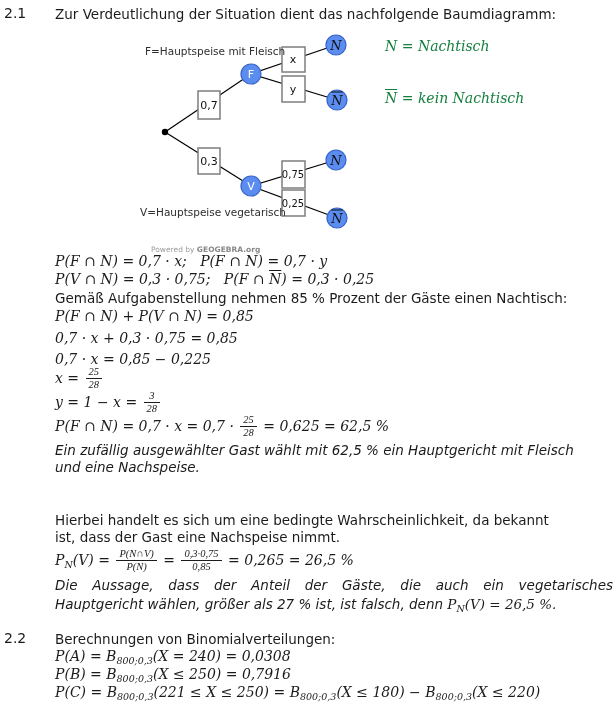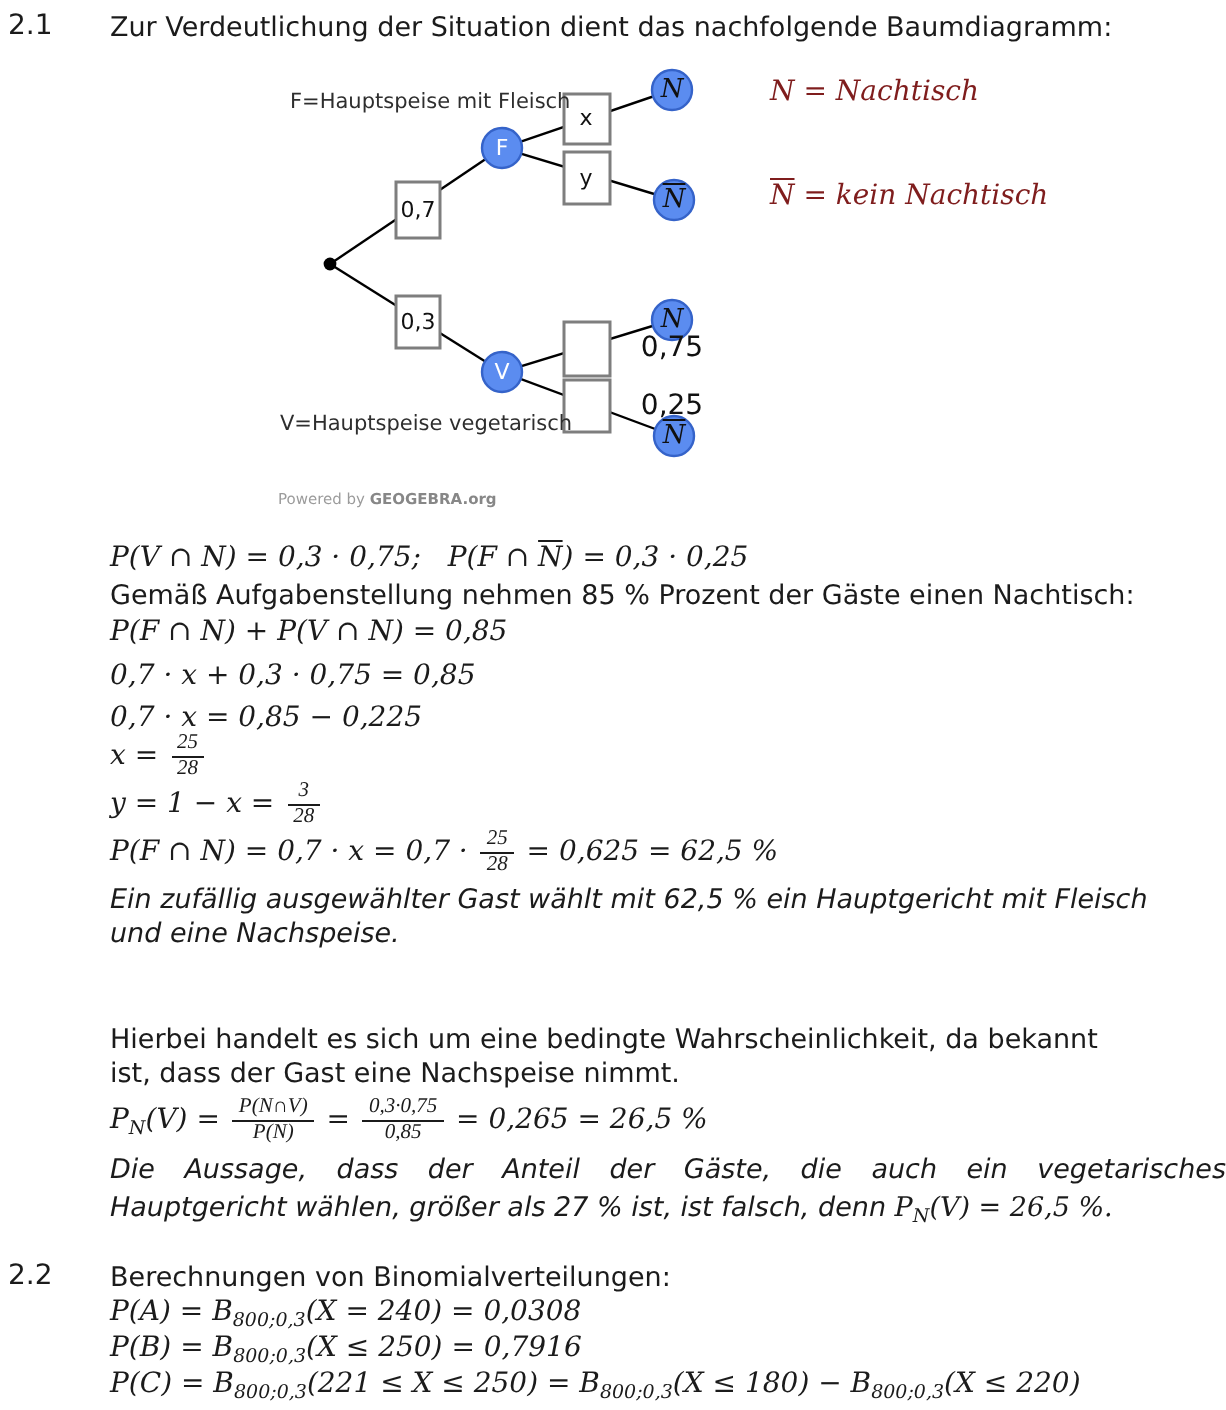--- a/index.html
+++ b/index.html
@@ -22,26 +22,26 @@
   .frac { display:inline-block; vertical-align:middle; text-align:center; margin:0 2px;font-family:Liberation Serif, serif; }
   .frac .fnum, .frac .fden { display:block; font-size:10.5px; line-height:12px; padding:0 3px; }
   .frac .fden { border-top:1px solid #1b1b1b; }
   .secnum { font-size:14px; }
 
   
   .diagram { position:absolute; left:0; top:30px; width:613px; height:225px; }
   .diagram svg { position:absolute; left:0; top:0; }
   .dlabel { position:absolute; font-size:10.5px; color:#2e2e2e; white-space:pre; }
   .boxlbl { position:absolute; transform:translate(-50%,-50%); font-size:11px; color:#111; white-space:pre; }
-  .boxlbl.small { font-size:14px;margin-left:43px; }
+  .boxlbl.small { font-size:10px; }
   .nodelbl { position:absolute; transform:translate(-50%,-50%); white-space:pre; }
   .nodelbl.white { color:#ffffff; font-size:11px; }
   .nodelbl.nn { font-family:"DejaVu Serif","Liberation Serif",serif; font-style:italic; font-size:13px; color:#101010; }
-  .legend { position:absolute; font-family:"DejaVu Serif","Liberation Serif",serif; font-style:italic; font-size:14px; color:#7f1d1d; white-space:pre; }
-  .powered { position:absolute; font-size:7.5px; color:#9b9b9b; white-space:pre; }
+  .legend { position:absolute; font-family:"DejaVu Serif","Liberation Serif",serif; font-style:italic; font-size:14px; color:#15803d; white-space:pre; }
+  .powered { position:absolute; font-size:7.5px; color:#9b9b9b; white-space:pre;margin-left:12px; }
   .powered .brand { color:#878787; font-weight:bold; }
 
   .treeline { stroke:#000000; stroke-width:1.2; }
   .probbox { fill:#ffffff; stroke:#7e7e7e; stroke-width:1.5; }
   .bluenode { stroke:#3563c9; stroke-width:1.2; }
   .rootdot { fill:#000000; }
 </style>
 </head>
 <body>
 
@@ -91,20 +91,21 @@
     <div class="nodelbl nn bar" style="left:337px;top:70px">N</div>
     <div class="nodelbl nn" style="left:336px;top:130px">N</div>
     <div class="nodelbl nn bar" style="left:337px;top:188px">N</div>
 
     <div class="legend" style="left:385px;top:8px"><span>N</span><span> = Nachtisch</span></div>
     <div class="legend" style="left:385px;top:60px"><span class="bar">N</span><span> = kein Nachtisch</span></div>
 
     <div class="powered" style="left:139px;top:215px"><span>Powered by </span><span class="brand">GEOGEBRA.org</span></div>
   </div>
 
+  <div class="abs math" style="left:55px;top:252px">P(F ∩ N) = 0,7 · x;   P(F ∩ N) = 0,7 · y</div>
   <div class="abs math" style="left:55px;top:270px"><span>P(V ∩ N) = 0,3 · 0,75;   P(F ∩ </span><span class="bar">N</span><span>) = 0,3 · 0,25</span></div>
   <div class="abs sans" style="left:55px;top:289px">Gemäß Aufgabenstellung nehmen 85 % Prozent der Gäste einen Nachtisch:</div>
   <div class="abs math" style="left:55px;top:307px">P(F ∩ N) + P(V ∩ N) = 0,85</div>
   <div class="abs math" style="left:55px;top:329px">0,7 · x + 0,3 · 0,75 = 0,85</div>
   <div class="abs math" style="left:55px;top:350px">0,7 · x = 0,85 − 0,225</div>
 
   <div class="abs math" style="left:55px;top:366px"><span>x = </span><span class="frac"><span class="fnum">25</span><span class="fden">28</span></span></div>
 
   <div class="abs math" style="left:55px;top:390px"><span>y = 1 − x = </span><span class="frac"><span class="fnum">3</span><span class="fden">28</span></span></div>
 

